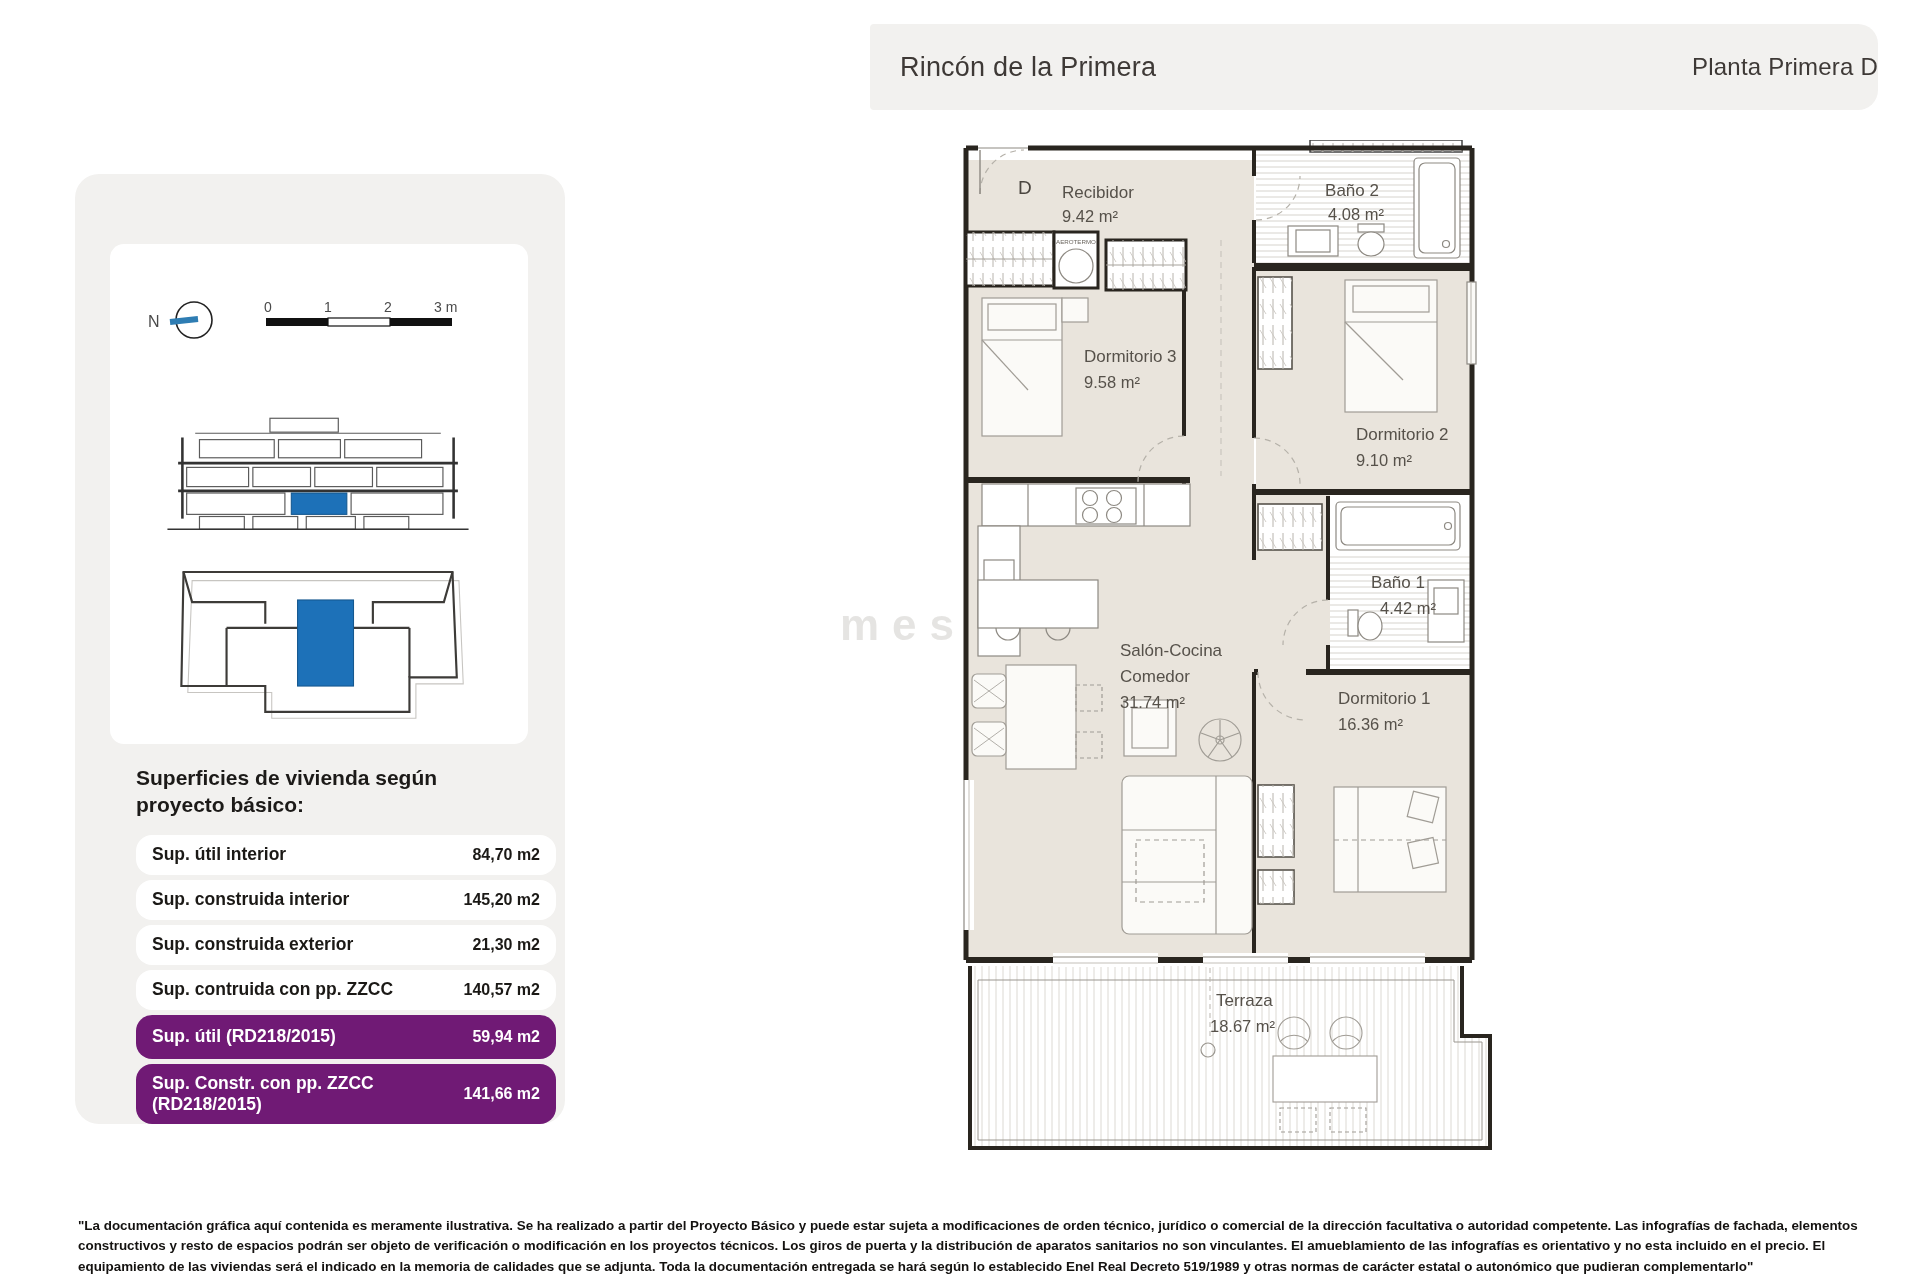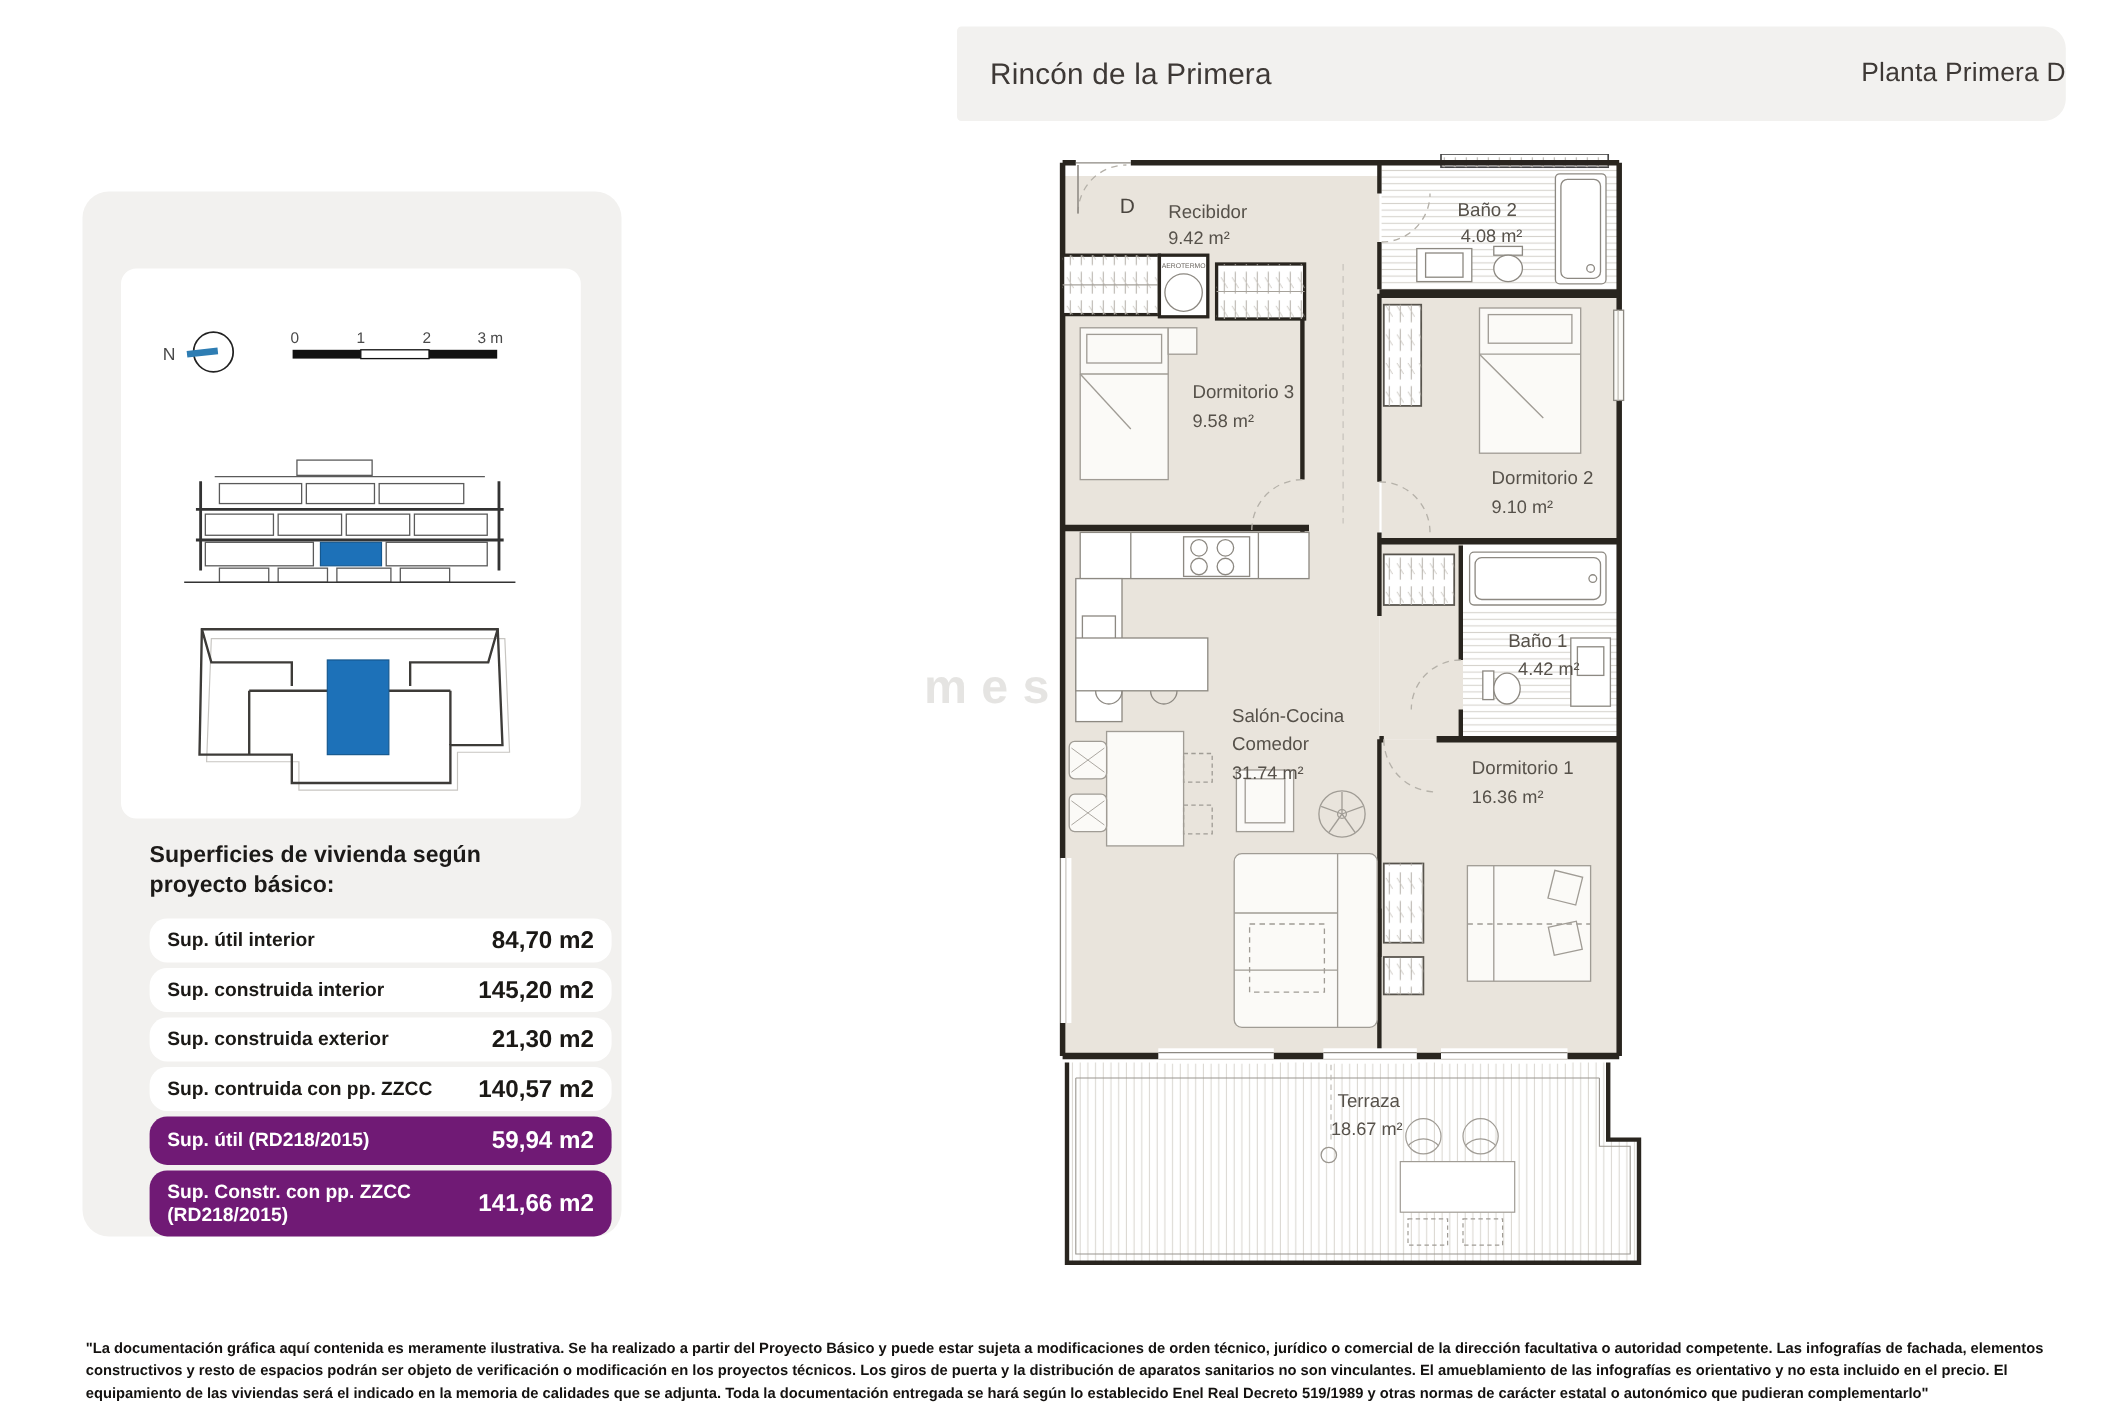--- a/index.html
+++ b/index.html
@@ -17,21 +17,21 @@
   .card{position:absolute;left:35px;top:70px;width:418px;height:500px;background:#ffffff;
         border-radius:14px;}
   .compass-row{position:absolute;left:28px;top:44px;width:370px;height:60px;display:flex;align-items:center;}
   .facade-box{position:absolute;left:52px;top:170px;}
   .siteplan-box{position:absolute;left:52px;top:315px;}
   .surfaces{position:absolute;left:36px;top:590px;width:420px;margin-left:25px;}
   .surfaces-heading{font-size:21px;font-weight:700;color:#1c1a18;line-height:1.3;width:310px;margin-bottom:16px;}
   .srow{display:flex;justify-content:space-between;align-items:center;background:#ffffff;
         border-radius:16px;min-height:40px;margin-bottom:5px;padding:0 16px;}
   .srow .lbl{font-size:17.5px;font-weight:700;color:#1b1916;max-width:255px;line-height:1.2;}
-  .srow .val{font-size:22px;font-weight:700;color:#1b1916;white-space:nowrap;}
+  .srow .val{font-size:16px;font-weight:700;color:#1b1916;white-space:nowrap;}
   .srow--dark{background:#701a75;min-height:44px;}
   .srow--dark .lbl,.srow--dark .val{color:#ffffff;}
   .srow--tall{min-height:60px;}
   
   .plan-wrap{position:absolute;left:958px;top:140px;width:542px;height:1025px;}
   .watermark{position:absolute;left:840px;top:600px;width:480px;font-size:44px;font-weight:700;
              letter-spacing:13px;color:#8d897f;opacity:.22;pointer-events:none;}
   
   .footer{position:absolute;left:78px;top:1216px;width:1806px;font-size:13.4px;font-weight:700;
           color:#141210;line-height:1.52;}

